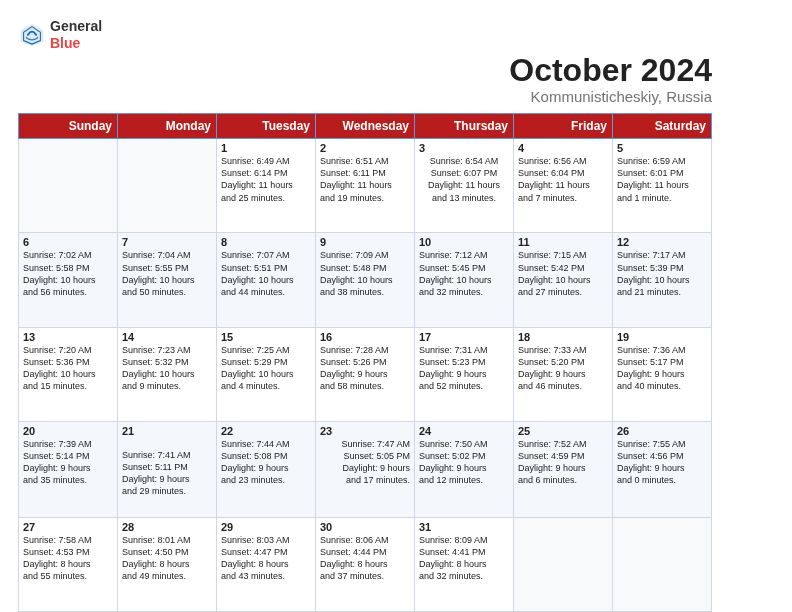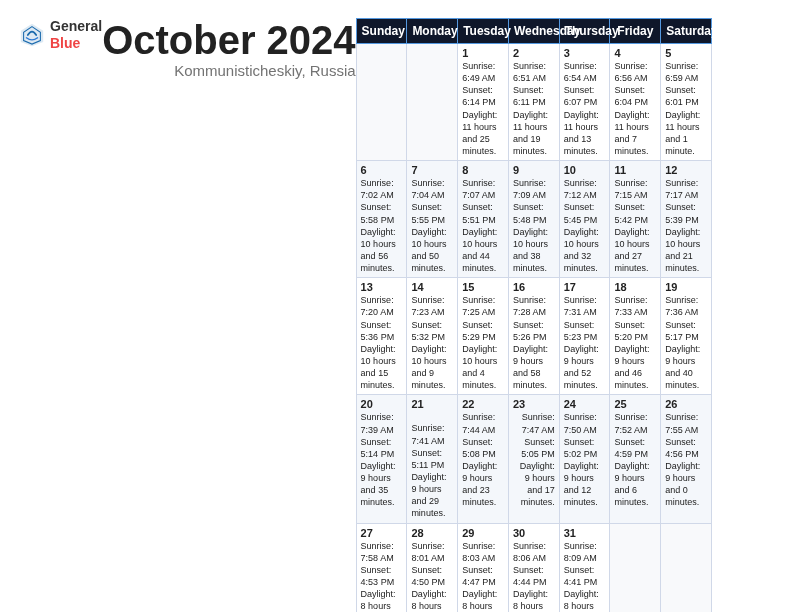--- a/index.html
+++ b/index.html
@@ -8,21 +8,21 @@
       background: #fff;
       width: 792px;
       height: 612px;
       overflow: hidden;
     }
     .page {
       width: 730px;
       height: 612px;
       padding: 18px 18px 0 18px;
       display: flex;
-      flex-direction: row;
+      flex-direction: column;
     }
     .header {
       display: flex;
       justify-content: space-between;
       align-items: flex-start;
       margin-bottom: 8px;
     }
     .logo {
       display: flex;
       align-items: center;
@@ -35,39 +35,40 @@
     .logo-text .general { color: #333; font-weight: bold; }
     .logo-text .blue { color: #ef4444; font-weight: bold; }
     .logo-icon {
       width: 28px;
       height: 28px;
     }
     .title-block {
       text-align: right;
     }
     .month-title {
-      font-size: 40px;
+      font-size: 32px;
       font-weight: bold;
       color: #222;
       line-height: 1.1;
+      margin-top: 35px;
     }
     .location {
       font-size: 15px;
       color: #737373;
     }
     .calendar {
       width: 100%;
       border-collapse: collapse;
       flex: 1;
       table-layout: fixed;
     }
     .calendar th {
-      background: #0f172a;
+      background: #b91c1c;
       color: #fff;
-      text-align: center;
+      text-align: right;
       padding: 5px 5px;
       font-size: 12px;
       font-weight: bold;
       border: 1px solid #5599e0;
     }
     .calendar td {
       border: 1px solid #d0d8e8;
       vertical-align: top;
       padding: 3px 4px;
       font-size: 9.5px;
@@ -141,21 +142,21 @@
           </td>
           <td>
             <span class="day-num">2</span>
             <div class="cell-content" style="white-space: pre-line;">Sunrise: 6:51 AM
 Sunset: 6:11 PM
 Daylight: 11 hours
 and 19 minutes.</div>
           </td>
           <td>
             <span class="day-num">3</span>
-            <div class="cell-content" style="white-space: pre-line;">Sunrise: 6:54 AM
+            <div class="cell-content" style="white-space: pre-line; text-align: center;">Sunrise: 6:54 AM
 Sunset: 6:07 PM
 Daylight: 11 hours
 and 13 minutes.</div>
           </td>
           <td>
             <span class="day-num">4</span>
             <div class="cell-content" style="white-space: pre-line;">Sunrise: 6:56 AM
 Sunset: 6:04 PM
 Daylight: 11 hours
 and 7 minutes.</div>

